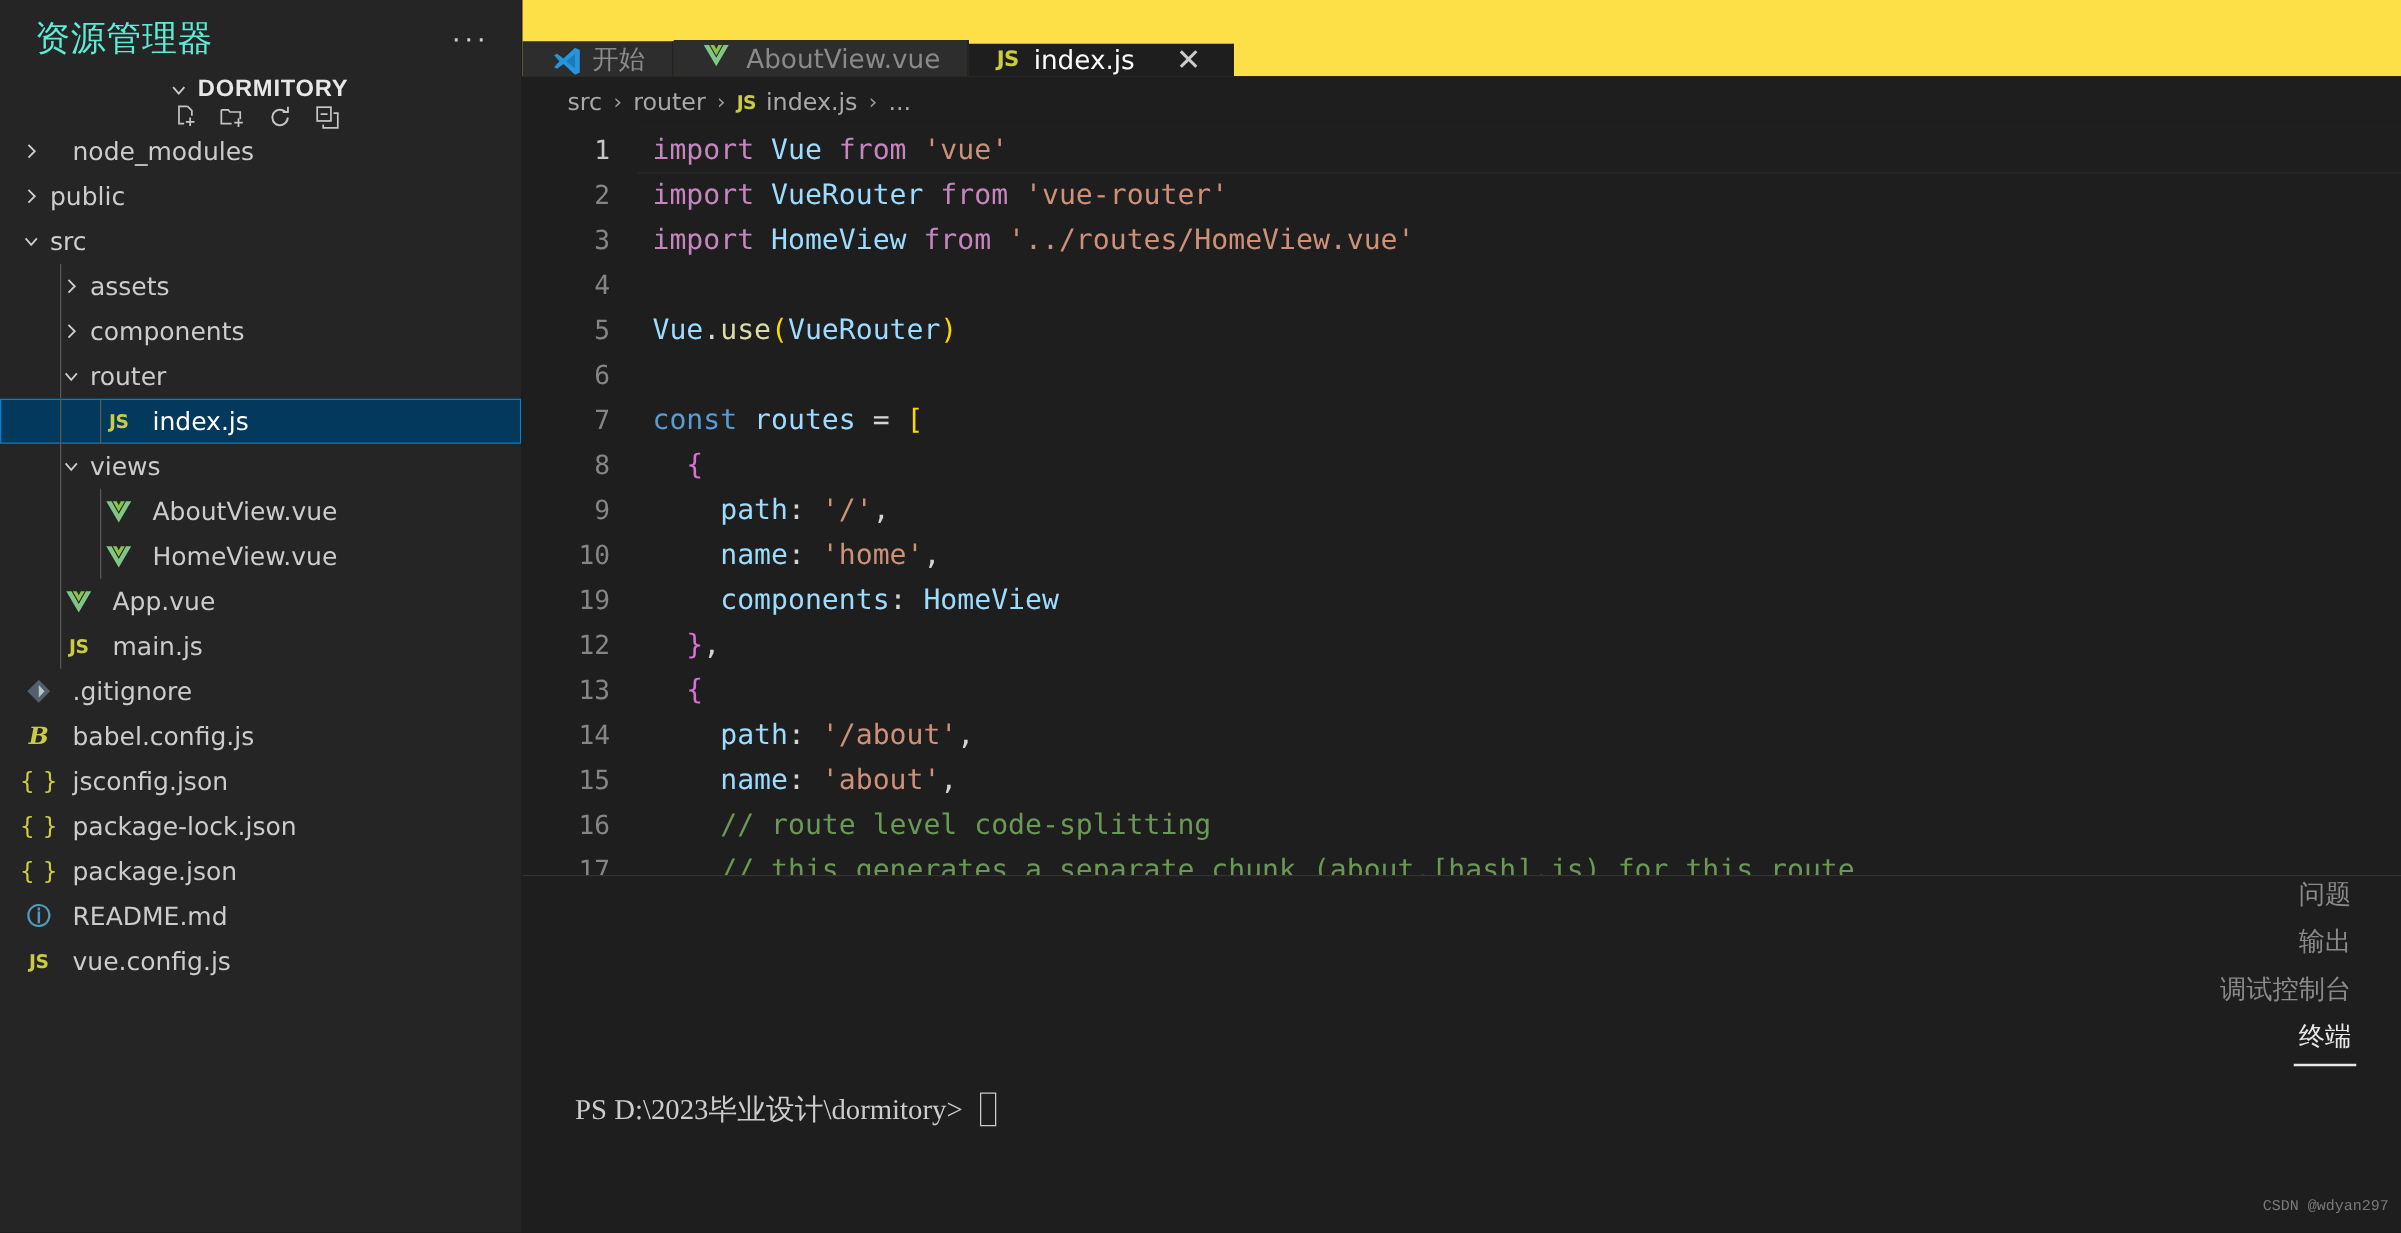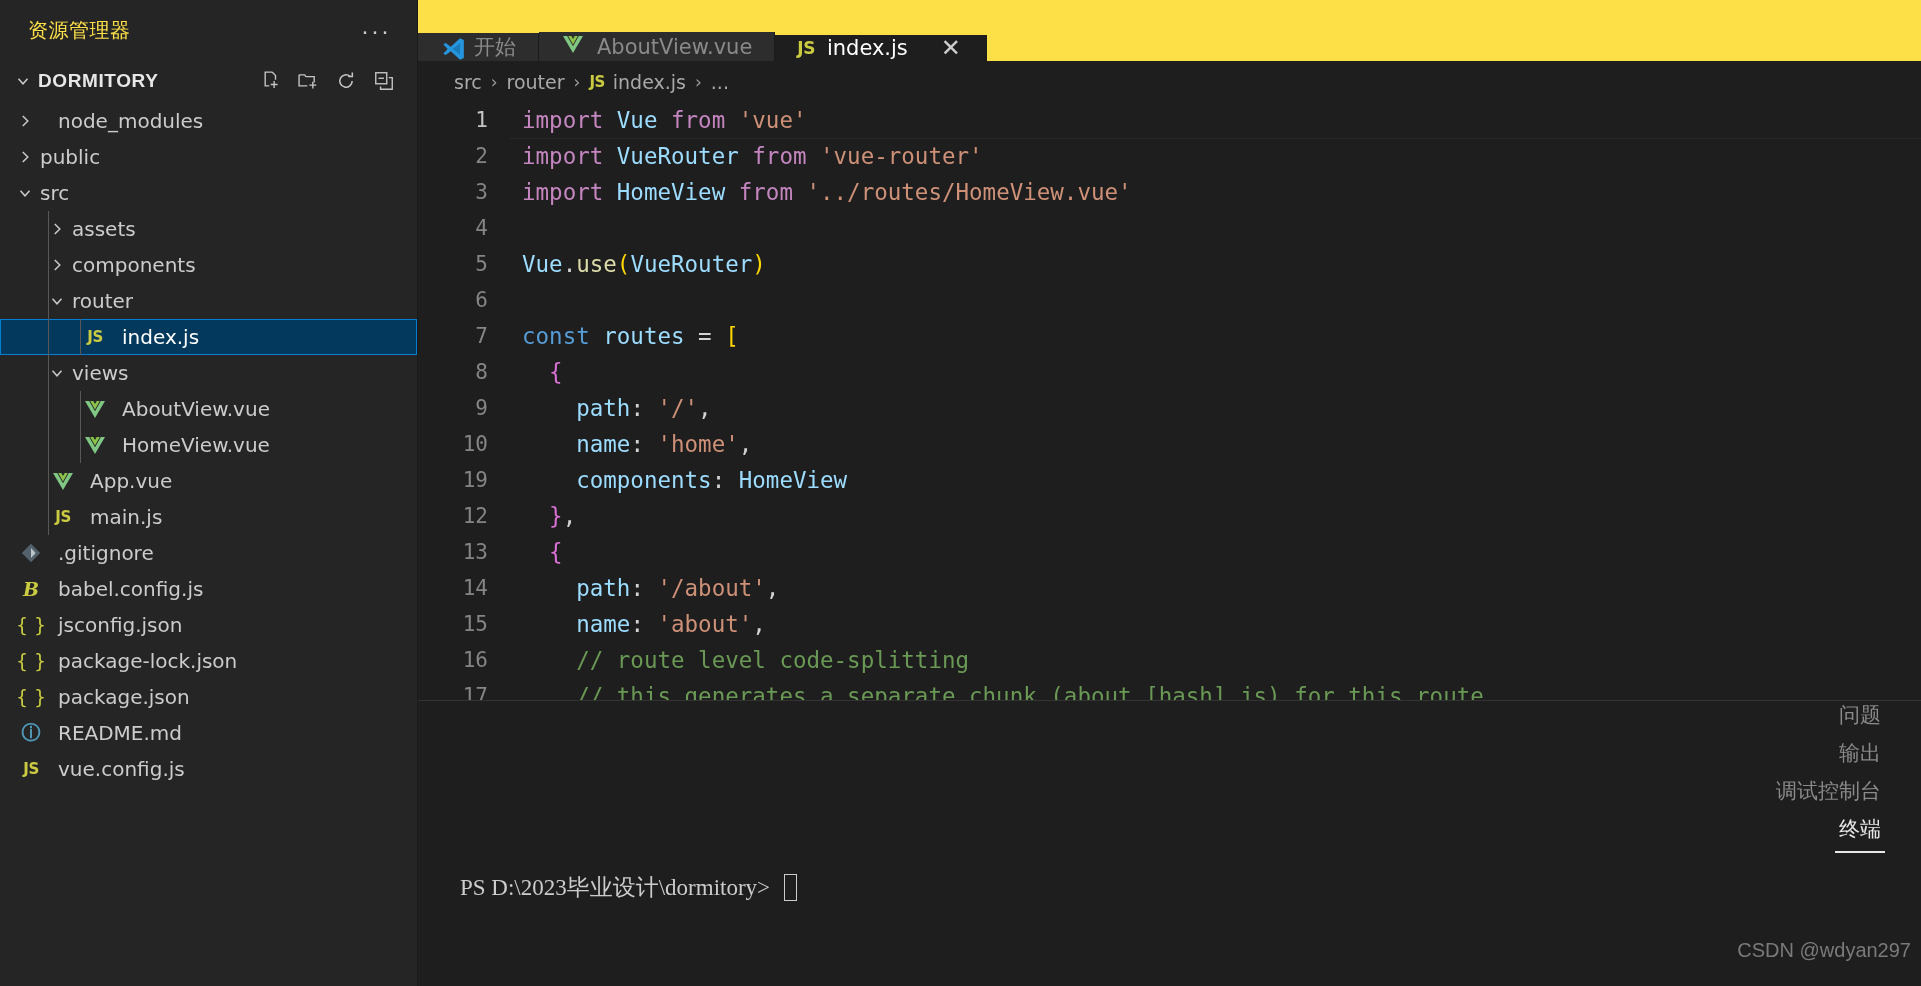--- a/index.html
+++ b/index.html
@@ -15,30 +15,31 @@
   .sidebar {
     width: 418px; height: 986px; background: #252526;
     display: flex; flex-direction: column; flex: 0 0 418px;
     border-right: 1px solid #1b1b1b;
   }
   .sidebar-header {
     height: 61px; display: flex; align-items: center;
     padding: 0 22px 0 28px; justify-content: space-between;
   }
   .sidebar-title {
-    font-size: 20px; color: #fde047; letter-spacing: .5px;
+    font-size: 28px; color: #5eead4; letter-spacing: .5px;
     font-family: "DejaVu Sans", sans-serif;
   }
   .ellipsis-btn {
     color: #cccccc; font-size: 24px; line-height: 10px;
     letter-spacing: 2px; cursor: pointer; padding: 6px 4px;
   }
   .section-header {
     height: 40px; display: flex; align-items: center; padding: 0 18px 0 14px;
     justify-content: space-between;
+    flex-direction: column;
   }
   .sec-left { display: flex; align-items: center; gap: 6px; }
   .sec-name {
     font-size: 19px; font-weight: bold; color: #e7e7e7; letter-spacing: .6px;
   }
   .sec-actions { display: flex; align-items: center; gap: 16px; padding-right: 4px;}
   .ico { width: 22px; height: 22px; display:inline-block; cursor:pointer; }
   .ico svg { display:block; }
 
   .chev {
@@ -138,22 +139,22 @@
   .term {
     flex: 1 1 auto; padding: 26px 0 0 42px;
     font-family: Liberation Serif, serif; font-size: 23px; color: #cccccc;
     display: flex; align-items: center;
   }
   .cursor-block {
     display: inline-block; width: 13px; height: 27px;
     border: 1.5px solid #cccccc; margin-left: 14px; vertical-align: middle;
   }
   .watermark {
-    position: absolute; right: 10px; bottom: 24px; font-size: 20px; color: #7a7a7a;
-    font-family: Liberation Sans, sans-serif;
+    position: absolute; right: 10px; bottom: 14px; font-size: 12px; color: #7a7a7a;
+    font-family: Liberation Mono, monospace;
   }
 </style>
 </head>
 <body>
 
 <div class="app">
 
   <div class="sidebar">
     <div class="sidebar-header">
       <span class="sidebar-title">资源管理器</span>

